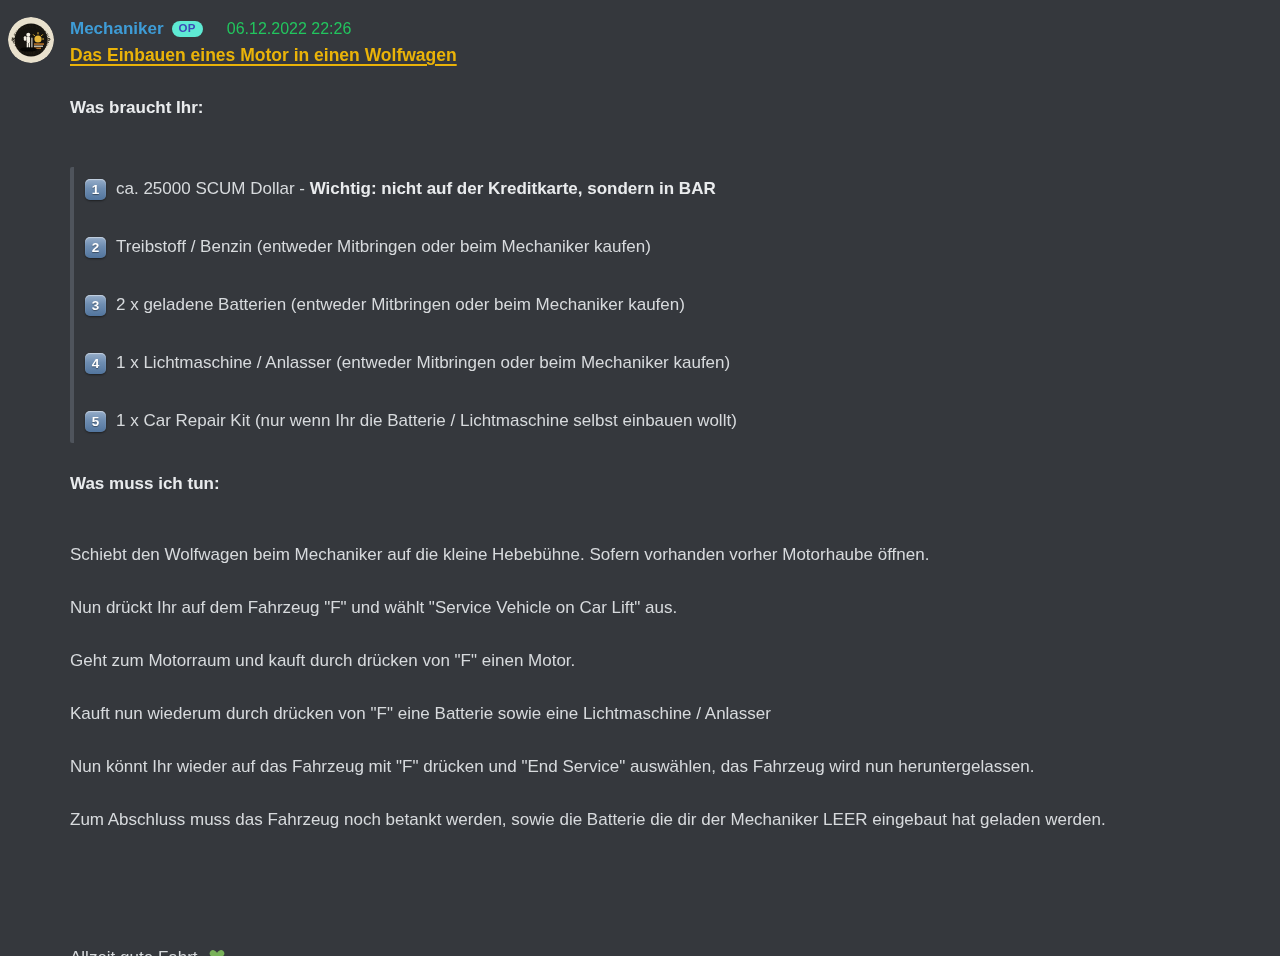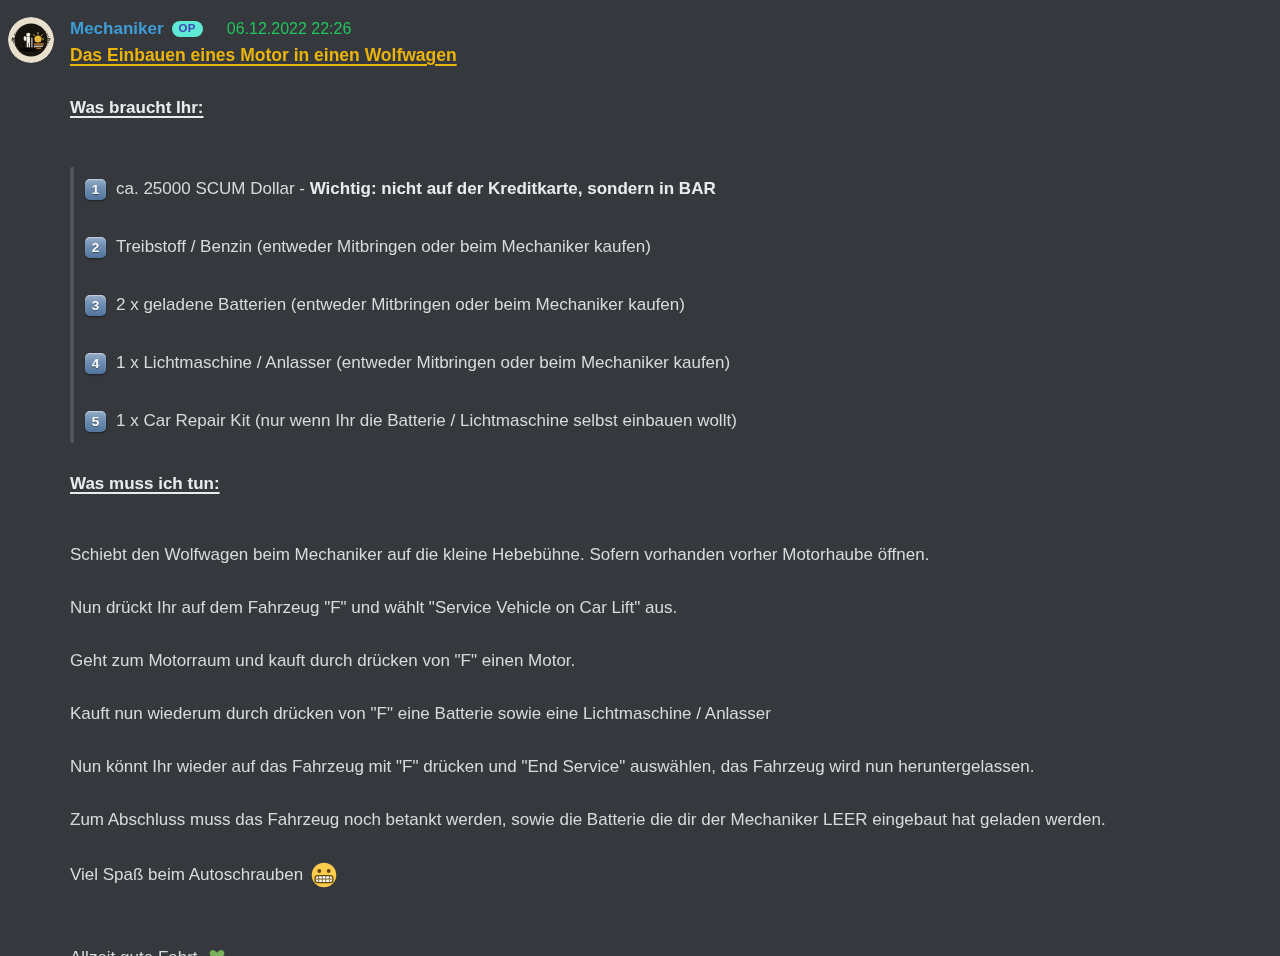--- a/index.html
+++ b/index.html
@@ -15,21 +15,21 @@
   .header-row{position:absolute;left:70px;top:18px;display:flex;align-items:center;gap:8px;height:22px;}
   .username{color:#3e9cd6;font-size:17px;font-weight:bold;cursor:pointer;}
   .op-badge{background:#5eead4;color:#3e49b8;font-size:11.5px;font-weight:bold;
             padding:2px 7px 3px 7px;border-radius:10px;line-height:1;letter-spacing:.3px;}
   .timestamp{color:#22c55e;font-size:16px;margin-left:16px;}
 
   .post-title{position:absolute;left:70px;top:45px;font-size:17.5px;font-weight:bold;color:#eab308;
               text-decoration:underline;text-decoration-thickness:2px;text-underline-offset:3px;}
 
   .section-heading{position:absolute;left:70px;font-size:17px;font-weight:bold;color:#e9ebed;
-              text-decoration:underline;text-decoration-thickness:2px;text-underline-offset:3px;}
+              text-decoration-thickness:2px;text-underline-offset:3px;}
   .sec-braucht{top:98px;}
   .sec-tun{top:474px;}
 
   
   .quote{position:absolute;left:70px;top:167px;border-left:4px solid #4f545c;border-radius:2px;
          padding:11px 0 11px 11px;}
   .req-row{display:flex;align-items:center;gap:10px;height:22px;margin-bottom:36px;font-size:17px;}
   .req-row:last-child{margin-bottom:0;}
   .req-bold{font-weight:bold;color:#e9ebed;}
   .keycap{width:21px;height:21px;flex:0 0 21px;border-radius:5px;
@@ -130,38 +130,20 @@
 
   <div class="steps">
     <div class="step">Schiebt den Wolfwagen beim Mechaniker auf die kleine Hebebühne. Sofern vorhanden vorher Motorhaube öffnen.</div>
     <div class="step">Nun drückt Ihr auf dem Fahrzeug "F" und wählt "Service Vehicle on Car Lift" aus.</div>
     <div class="step">Geht zum Motorraum und kauft durch drücken von "F" einen Motor.</div>
     <div class="step">Kauft nun wiederum durch drücken von "F" eine Batterie sowie eine Lichtmaschine / Anlasser</div>
     <div class="step">Nun könnt Ihr wieder auf das Fahrzeug mit "F" drücken und "End Service" auswählen, das Fahrzeug wird nun heruntergelassen.</div>
     <div class="step">Zum Abschluss muss das Fahrzeug noch betankt werden, sowie die Batterie die dir der Mechaniker LEER eingebaut hat geladen werden.</div>
   </div>
 
-  <div class="closing closing-fun">
-    <span>Viel Spaß beim Autoschrauben</span>
-    <span class="emoji">
-      <svg width="26" height="26" viewBox="0 0 36 36">
-        <circle cx="18" cy="18" r="17" fill="#ffcc4d"></circle>
-        <circle cx="11.5" cy="12.5" r="2.7" fill="#664500"></circle>
-        <circle cx="24.5" cy="12.5" r="2.7" fill="#664500"></circle>
-        <rect x="5.6" y="18.8" width="24.8" height="9.6" rx="3.6" fill="#ffffff" stroke="#664500" stroke-width="1.7"></rect>
-        <line x1="5.8" y1="23.6" x2="30.2" y2="23.6" stroke="#664500" stroke-width="1.2"></line>
-        <g stroke="#664500" stroke-width="1">
-          <line x1="10.7" y1="19.4" x2="10.7" y2="28"></line>
-          <line x1="15.6" y1="19.4" x2="15.6" y2="28"></line>
-          <line x1="20.5" y1="19.4" x2="20.5" y2="28"></line>
-          <line x1="25.4" y1="19.4" x2="25.4" y2="28"></line>
-        </g>
-      </svg>
-    </span>
-  </div>
 
   <div class="closing closing-ride">
     <span>Allzeit gute Fahrt</span>
     <span class="emoji">
       <svg width="22" height="22" viewBox="0 0 36 36">
         <path d="M18 19 Q 20.5 26 25 31.5" stroke="#5c913b" stroke-width="2.4" fill="none" stroke-linecap="round"></path>
         <g fill="#78b159" transform="rotate(45 18 17)">
           <ellipse cx="18" cy="9" rx="5.6" ry="6.6"></ellipse>
           <ellipse cx="18" cy="25" rx="5.6" ry="6.6"></ellipse>
           <ellipse cx="10" cy="17" rx="6.6" ry="5.6"></ellipse>

